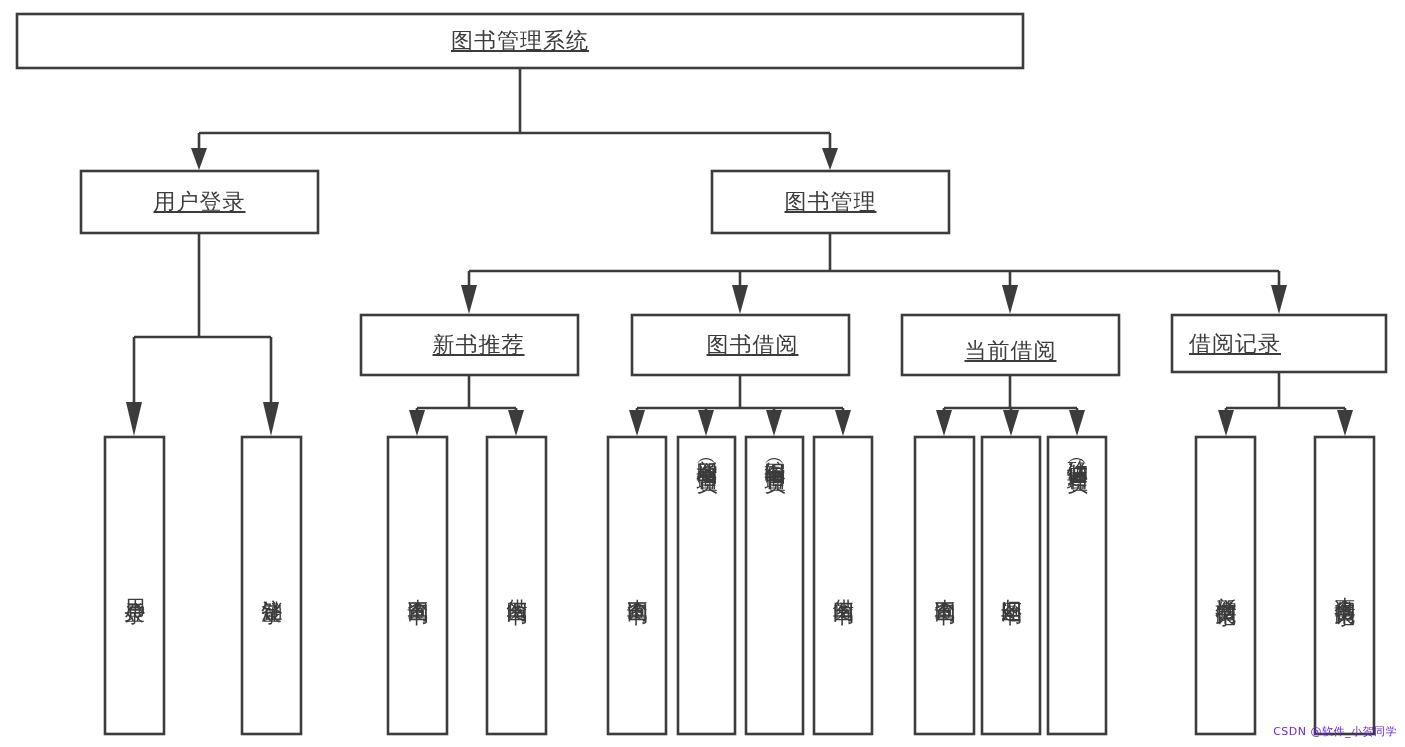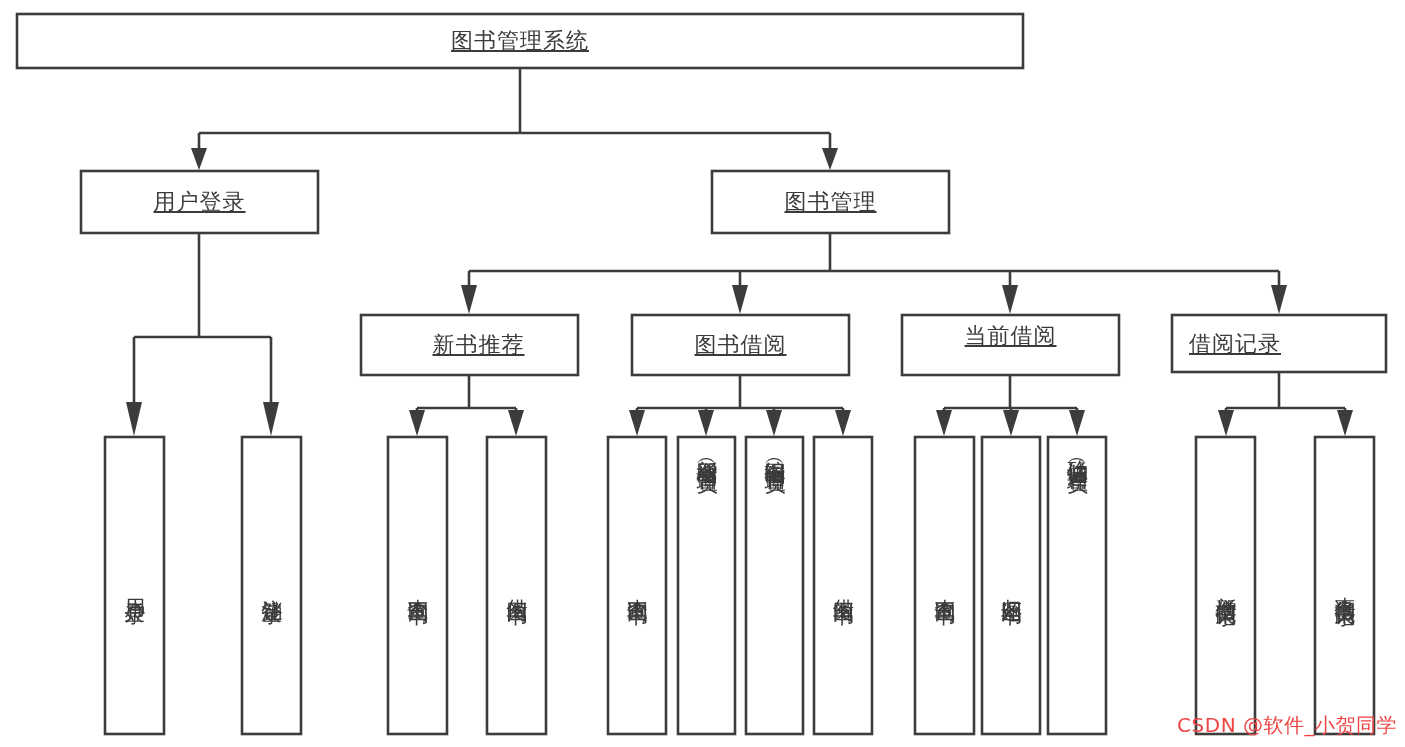--- a/index.html
+++ b/index.html
@@ -72,22 +72,22 @@
     color: #3b3b3b;
     letter-spacing: 1px;
     white-space: nowrap;
     text-decoration: underline;
   }
   #watermark {
     position: absolute;
     right: 8px;
     bottom: 8px;
     font-family: "DejaVu Sans", "Liberation Sans", sans-serif;
-    font-size: 20px;
-    color: #ef4444;
+    font-size: 11px;
+    color: #6d28d9;
     letter-spacing: 0.5px;
     white-space: nowrap;
     pointer-events: none;
   }
 </style>
 </head>
 <body>
 
 <div id="diagram-root">
 
@@ -208,25 +208,25 @@
   </div>
 
   <div class="hlabel-wrap" style="left:712px; top:171px; width:237px; height:62px;">
     <span class="hlabel-text">图书管理</span>
   </div>
 
   <div class="hlabel-wrap" style="left:370px; top:315px; width:217px; height:60px;">
     <span class="hlabel-text">新书推荐</span>
   </div>
 
-  <div class="hlabel-wrap" style="left:632px; top:315px; width:217px; height:60px;">
+  <div class="hlabel-wrap" style="left:632px; top:315px; width:217px; height:60px;padding-left:12px;">
     <span class="hlabel-text">图书借阅</span>
   </div>
 
-  <div class="hlabel-wrap" style="left:902px; top:300px; width:217px; height:72px;">
+  <div class="hlabel-wrap" style="left:902px; top:315px; width:217px; height:72px;">
     <span class="hlabel-text">当前借阅</span>
   </div>
 
   <div class="hlabel-wrap" style="left:1128px; top:315px; width:214px; height:57px;">
     <span class="hlabel-text">借阅记录</span>
   </div>
 
   <div class="vlabel-wrap" style="left:105px; top:437px; width:59px; height:297px;">
     <span class="vlabel-text">用户登录</span>
   </div>

